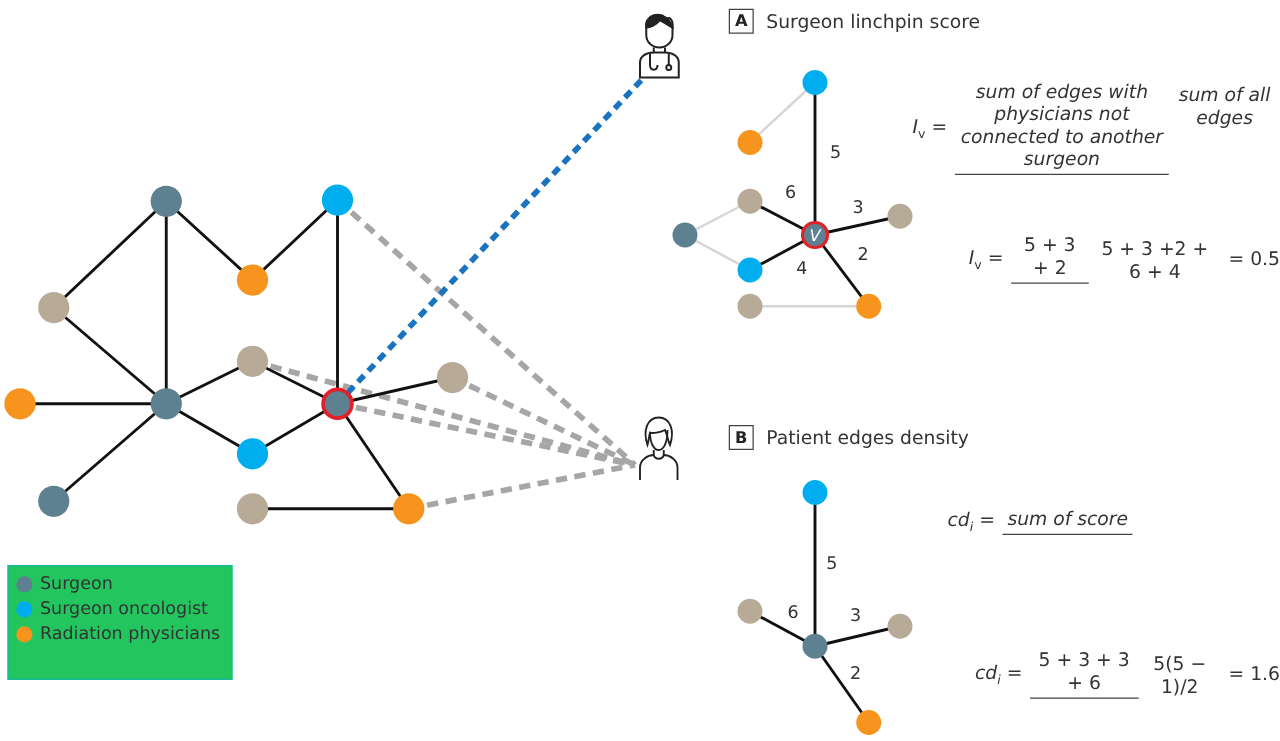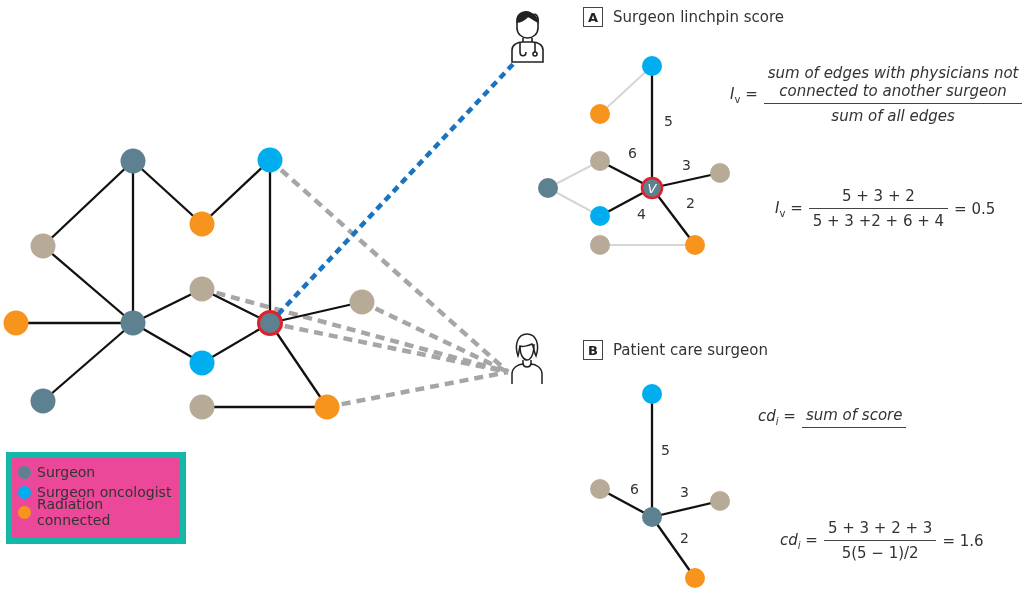--- a/index.html
+++ b/index.html
@@ -9,27 +9,27 @@
   .svgtext { font-family: "DejaVu Sans", sans-serif; fill: #333; }
   .panel-label { position: absolute; display: flex; align-items: center; gap: 10px;
                  font-size: 15px; color: #333; }
   .panel-box { display: inline-flex; align-items: center; justify-content: center;
                width: 18px; height: 18px; border: 1.5px solid #444; font-weight: bold;
                font-size: 13px; color: #222; background: #fff; }
   .formula { position: absolute; display: flex; align-items: center; font-style: italic;
              font-size: 15px; color: #333; }
   .formula .lhs { margin-right: 6px; white-space: nowrap; }
   .formula .lhs sub { font-size: 10px; font-style: normal; }
-  .frac { display: inline-flex; flex-direction: column; }
+  .frac { display: inline-flex; flex-direction: row; }
   .frac .num { padding: 0 4px 3px 4px; border-bottom: 1.5px solid #444; text-align: center; line-height: 18px; }
   .frac .den { padding: 3px 4px 0 4px; text-align: center; line-height: 18px; }
   .formula.upright { font-style: normal; }
   .formula .rhs { margin-left: 6px; font-style: normal; white-space: nowrap; }
   .legend { position: absolute; left: 6px; top: 452px; width: 180px; height: 92px;
-            border: 6px solid #14b8a6; background: #ec4899; padding: 4px 0 0 6px; box-sizing: border-box; }
+            border: 1px solid #14b8a6; background: #22c55e; padding: 4px 0 0 6px; box-sizing: border-box; }
   .legend-item { display: flex; align-items: center; height: 20px; font-size: 14px; color: #333; }
   .legend-dot { width: 13px; height: 13px; border-radius: 50%; margin-right: 6px; flex: none; }
 </style>
 </head>
 <body>
 
 <svg id="canvas" width="1024" height="593">
   <g id="links-layer">
       <line x1="270" y1="160" x2="508" y2="372" stroke="#a6a6a6" stroke-width="4.5" stroke-dasharray="9 6"></line>
       <line x1="202" y1="289" x2="508" y2="372" stroke="#a6a6a6" stroke-width="4.5" stroke-dasharray="9 6"></line>
@@ -150,45 +150,45 @@
   <span class="lhs"><i>I</i><sub>v</sub> =</span>
   <span class="frac">
     <span class="num">5 + 3 + 2</span>
     <span class="den">5 + 3 +2 + 6 + 4</span>
   </span>
   <span class="rhs">= 0.5</span>
 </div>
 
 <div class="panel-label" style="left:583px; top:340px;">
   <span class="panel-box">B</span>
-  <span>Patient care surgeon</span>
+  <span>Patient edges density</span>
 </div>
 
 <div class="formula" style="left:758px; top:406px;">
   <span class="lhs"><span>cd</span><sub style="font-style:italic">i</sub> =</span>
   <span class="frac">
     <span class="num">sum of score</span>
   </span>
 </div>
 
 <div class="formula upright" style="left:780px; top:519px;">
   <span class="lhs"><i>cd</i><sub style="font-style:italic">i</sub> =</span>
   <span class="frac">
-    <span class="num">5 + 3 + 2 + 3</span>
+    <span class="num">5 + 3 + 3 + 6</span>
     <span class="den">5(5 − 1)/2</span>
   </span>
   <span class="rhs">= 1.6</span>
 </div>
 
 <div class="legend">
   <div class="legend-item">
     <span class="legend-dot" style="background: rgb(94, 129, 145);"></span>
     <span>Surgeon</span>
   </div>
   <div class="legend-item">
     <span class="legend-dot" style="background: rgb(0, 174, 239);"></span>
     <span>Surgeon oncologist</span>
   </div>
   <div class="legend-item">
     <span class="legend-dot" style="background: rgb(247, 148, 29);"></span>
-    <span>Radiation connected</span>
+    <span>Radiation physicians</span>
   </div>
 </div>
 
 </body></html>

